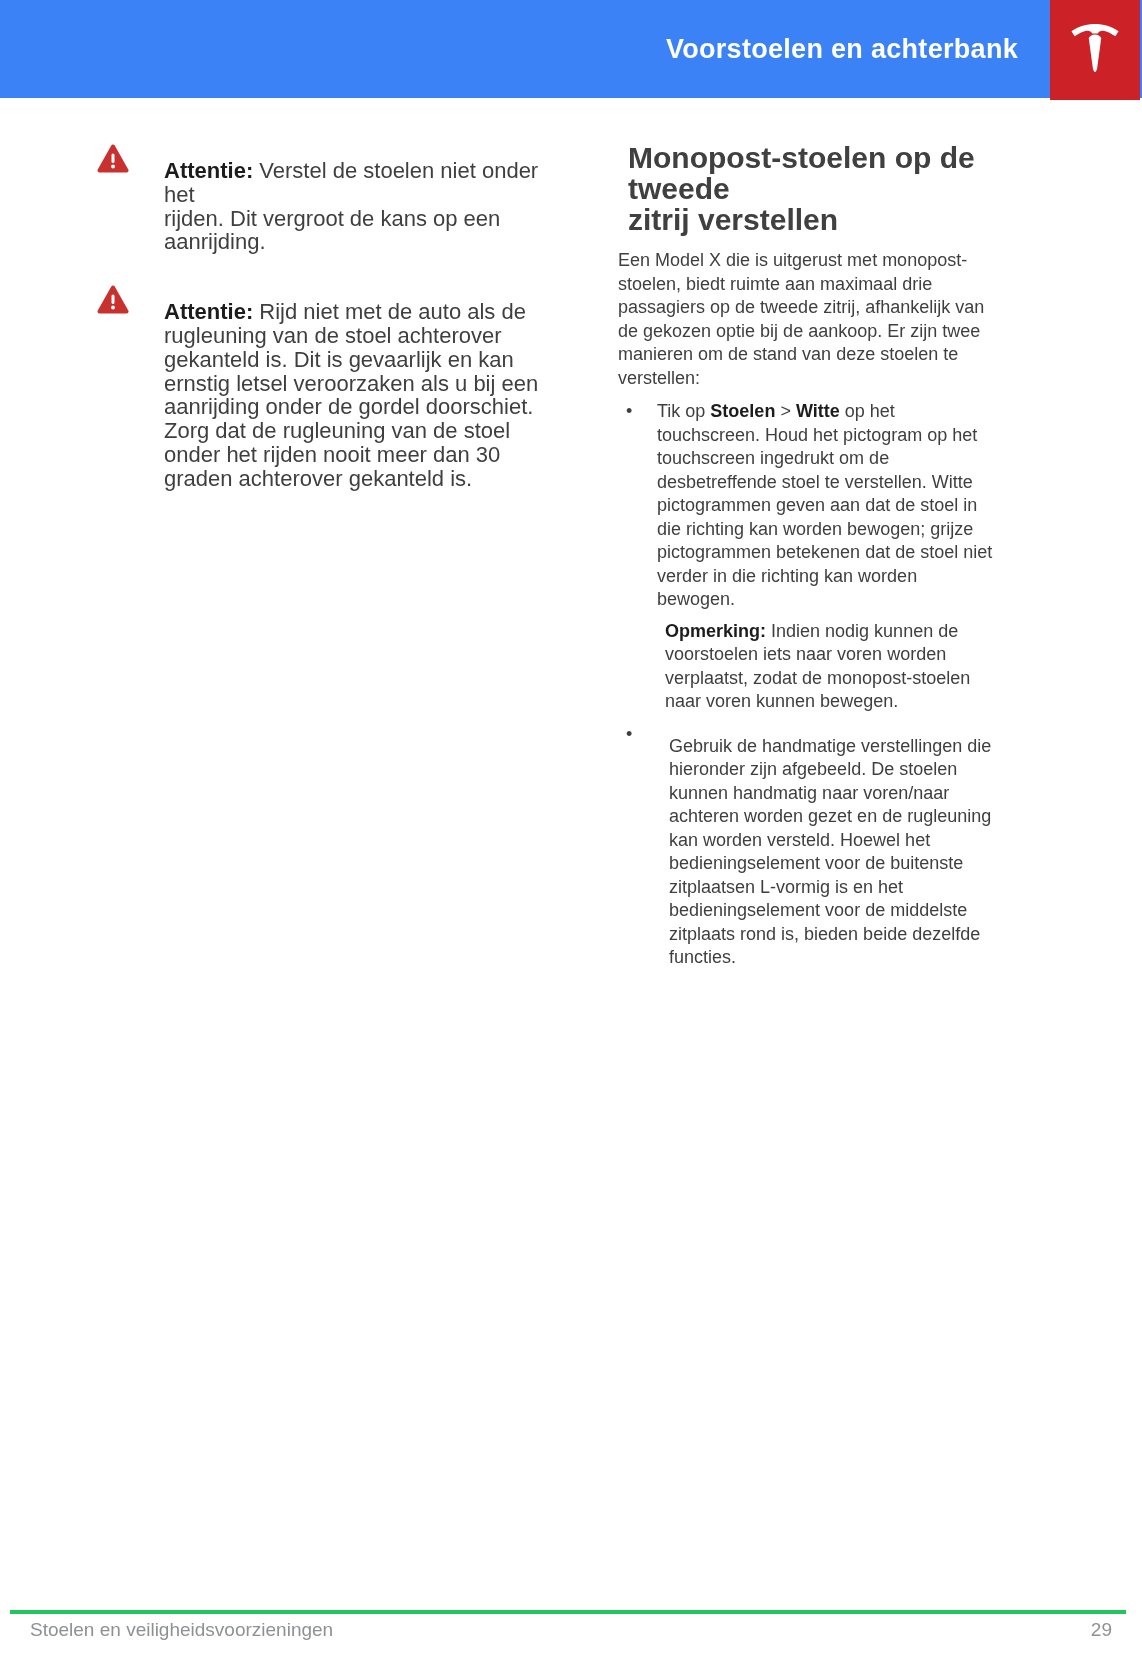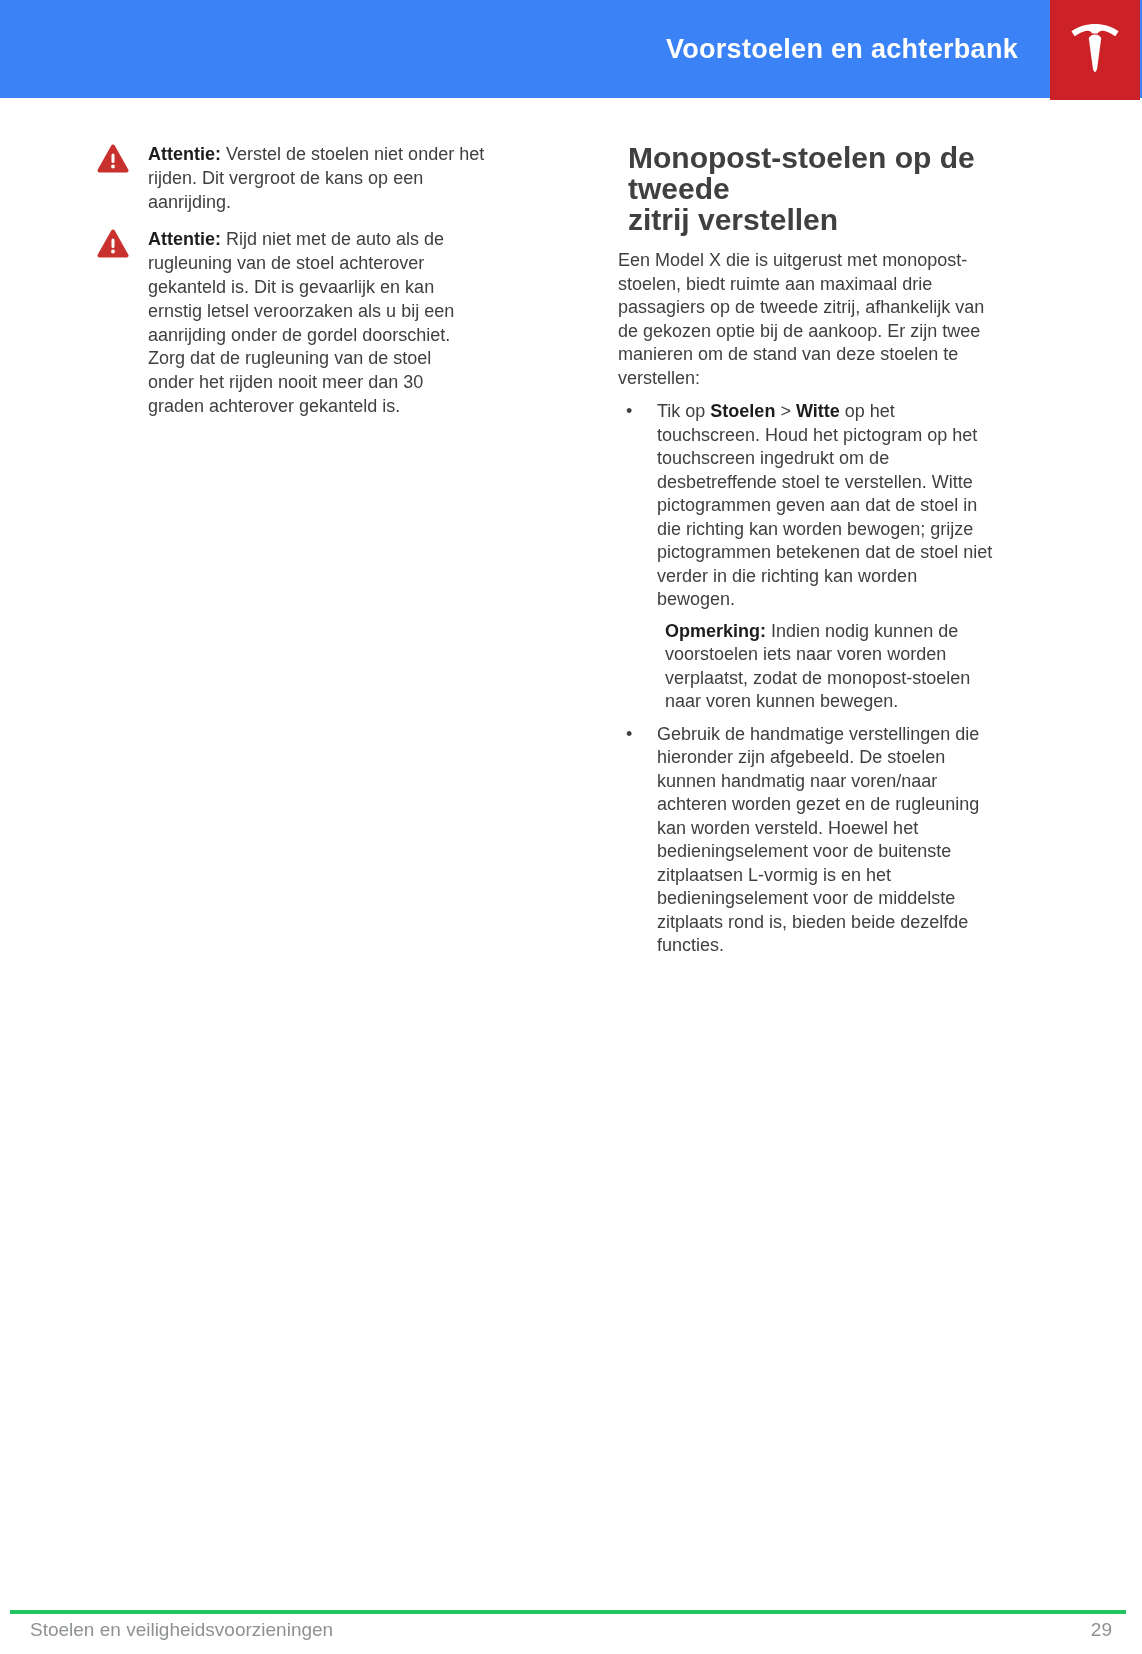--- a/index.html
+++ b/index.html
@@ -35,22 +35,22 @@
   .col-left {
     position: absolute; left: 97px; top: 143px; width: 480px;
   }
   .col-right {
     position: absolute; left: 618px; top: 142px; width: 452px;
   }
 
   .warning-item { display: flex; margin-bottom: 14px; }
   .warn-icon { flex: 0 0 32px; width: 32px; margin-right: 19px; padding-top: 1px; }
   .warn-text {
-    margin: 0; flex: 1;
-    font-size: 18px; line-height: 23.8px; color: #3f3f3f;
+    margin: 16px; flex: 1;
+    font-size: 22px; line-height: 23.8px; color: #3f3f3f;
     white-space: pre-line;
   }
   .warn-text b, .bullet-text b, .note b { color: #1c1c1c; }
 
   .section-heading {
     margin: 0 0 14px 10px;
     font-size: 30px; line-height: 31px; font-weight: bold;
     color: #404040;
     white-space: pre-line;
   }
@@ -160,21 +160,21 @@
 bewogen.</span></p>
   </div>
 
   <p class="note"><b>Opmerking:</b><span> Indien nodig kunnen de
 voorstoelen iets naar voren worden
 verplaatst, zodat de monopost-stoelen
 naar voren kunnen bewegen.</span></p>
 
   <div class="bullet-row">
     <span class="bullet-glyph">•</span>
-    <p class="bullet-text" style="margin:0"><span>Gebruik de handmatige verstellingen die
+    <p class="bullet-text" style="margin:12px"><span>Gebruik de handmatige verstellingen die
 hieronder zijn afgebeeld. De stoelen
 kunnen handmatig naar voren/naar
 achteren worden gezet en de rugleuning
 kan worden versteld. Hoewel het
 bedieningselement voor de buitenste
 zitplaatsen L-vormig is en het
 bedieningselement voor de middelste
 zitplaats rond is, bieden beide dezelfde
 functies.</span></p>
   </div>

